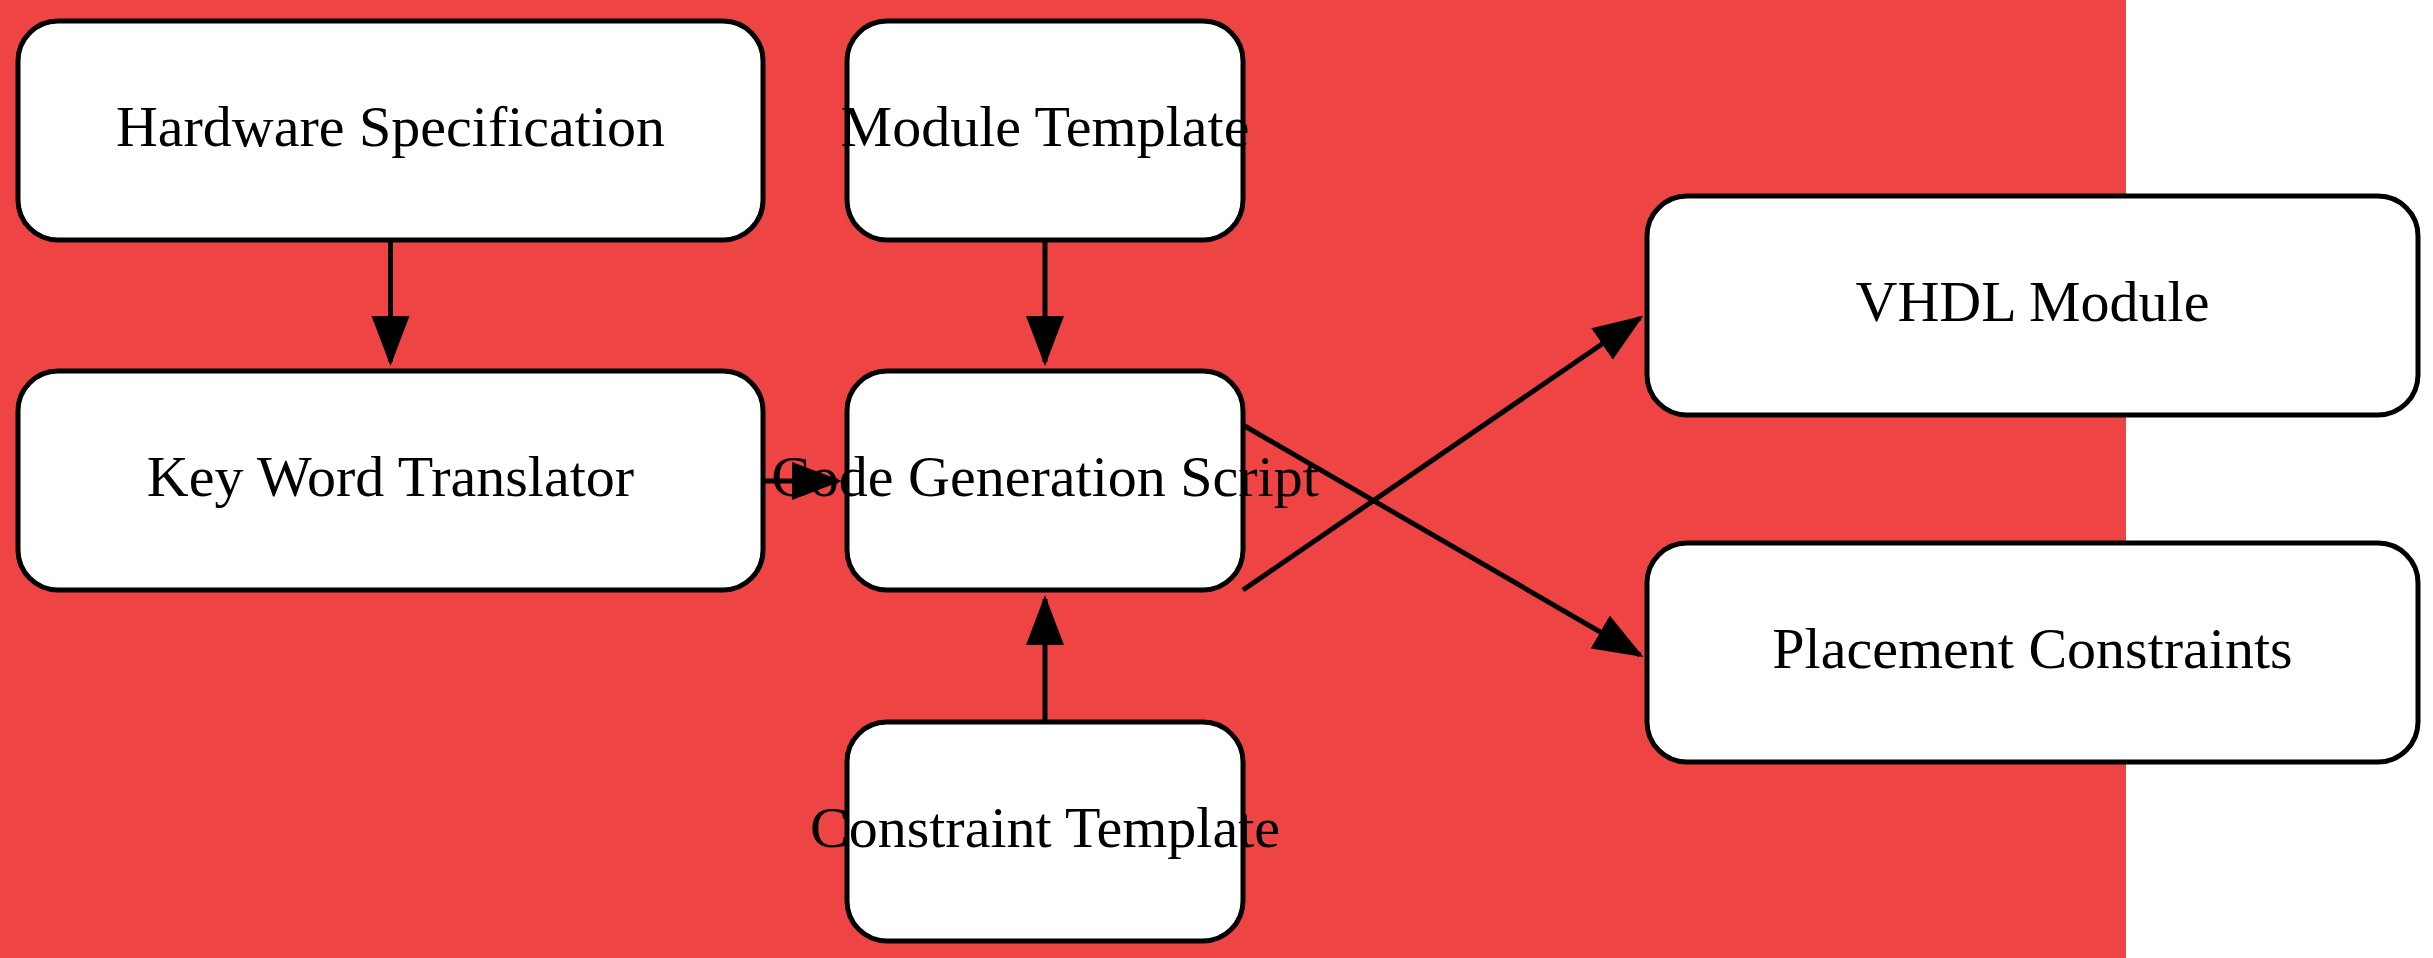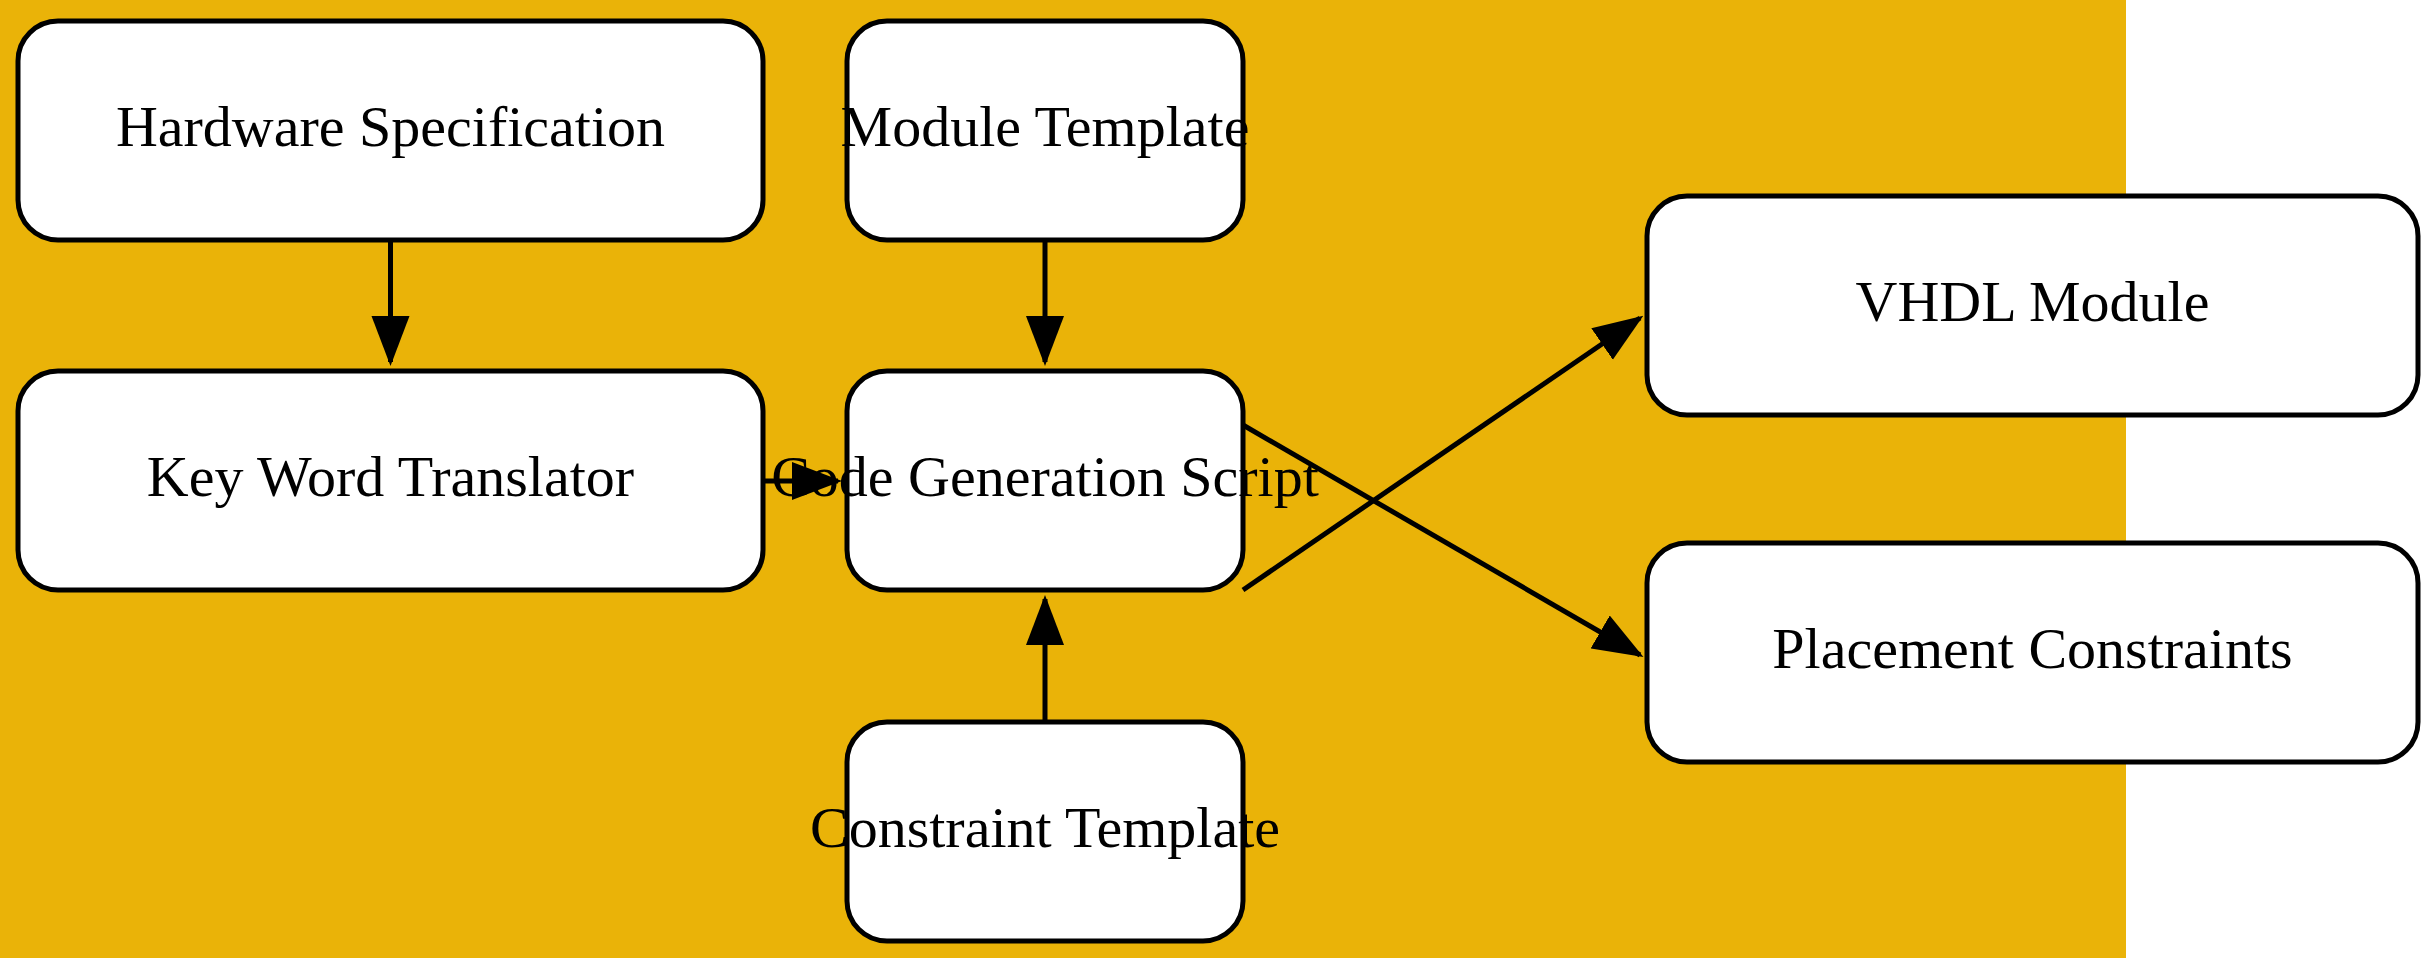--- a/index.html
+++ b/index.html
@@ -1,21 +1,21 @@
 <!DOCTYPE html>
 <html><head>
 <meta charset="utf-8">
 <style>
   html,body{margin:0;padding:0;background:#ffffff;}
   body{
     width:2433px;height:958px;
     font-family:"Liberation Serif","DejaVu Serif",serif;
     overflow:hidden;
   }
-  #diagram-root{position:relative;width:2126px;height:958px;background:#eab308;}
+  #diagram-root{position:relative;width:2126px;height:958px;background:#ef4444;}
   svg#flow{position:absolute;left:0;top:0;width:2433px;height:958px;display:block;}
   .node-rect{fill:#ffffff;stroke:#000000;stroke-width:5;}
   .edge-line{stroke:#000000;stroke-width:5;fill:none;}
   .node-label{
     font-family:"Liberation Serif","DejaVu Serif",serif;
     font-size:58px;
     fill:#000000;
     text-anchor:middle;
     dominant-baseline:middle;
     white-space:pre;

